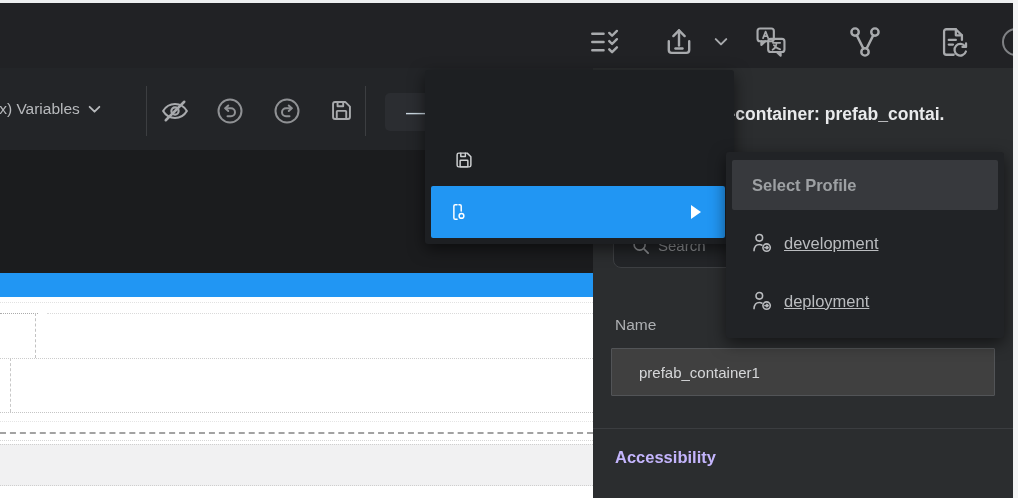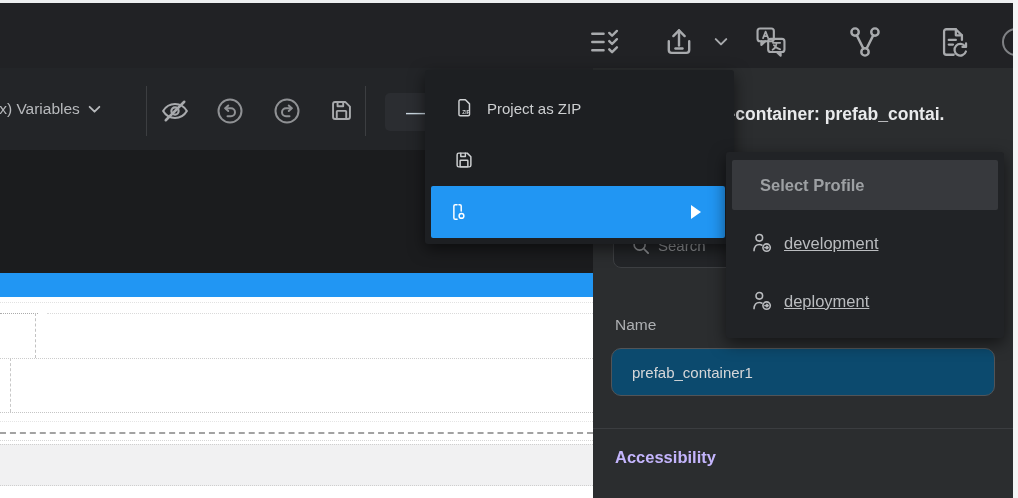--- a/index.html
+++ b/index.html
@@ -38,22 +38,22 @@
   .rpanel { position:absolute; left:593px; top:68px; width:420px; height:430px; background:#2b2d2f; overflow:hidden; }
   .rp-title { position:absolute; left:83px; top:36px; font-size:17.5px; font-weight:700;
     color:#e9eaec; white-space:nowrap; }
   .searchbox { position:absolute; left:20px; top:154px; width:380px; height:46px; background:#232528;
     border:1px solid #3e4043; border-radius:8px; }
   .searchbox svg { position:absolute; left:16px; top:12px; }
   .searchbox input { position:absolute; left:44px; top:0; width:320px; height:44px; background:transparent;
     border:none; outline:none; color:#c7c9cb; font-size:15px; font-family:inherit; }
   .searchbox input::placeholder { color:#8f9194; opacity:1; }
   .rp-label { position:absolute; left:22px; font-size:15.5px; color:#aeb0b3; }
-  .rp-input { position:absolute; left:18px; top:280px; width:384px; height:48px; background:#0c4a6e;
-    border:1px solid #525457; border-radius:10px; color:#d6d7d9; font-size:15px; padding:0 20px;
+  .rp-input { position:absolute; left:18px; top:280px; width:384px; height:48px; background:#404040;
+    border:1px solid #525457; border-radius:1px; color:#d6d7d9; font-size:15px; padding:0 27px;
     font-family:inherit; outline:none; }
   .rp-divider { position:absolute; left:0; top:360px; width:420px; height:1px; background:#3b3d40; }
   .rp-section { position:absolute; left:22px; top:380px; font-size:16.5px; font-weight:700; color:#c4b5fd; }
 
   
   .menu { position:absolute; left:425px; top:70px; width:309px; height:174px; background:#1d1f22;
     border-radius:3px; box-shadow:0 5px 16px rgba(0,0,0,.55); z-index:10; }
   .menu-item { position:absolute; left:0; width:309px; height:50px; display:flex; align-items:center;
     color:#cdcfd1; font-size:15px; cursor:pointer; }
   .menu-item .mi-icon { width:22px; height:22px; margin-left:28px; }
@@ -62,21 +62,21 @@
     color:#ffffff; font-weight:600; }
   .menu-item.hl .mi-icon { margin-left:16px; }
   .mi-arrow { position:absolute; right:24px; top:50%; margin-top:-7px; width:0; height:0;
     border-left:10px solid #ffffff; border-top:7px solid transparent; border-bottom:7px solid transparent; }
 
   
   .submenu { position:absolute; left:726px; top:152px; width:278px; height:186px; background:#212326;
     border-radius:3px; box-shadow:0 5px 16px rgba(0,0,0,.55); z-index:20; }
   .sm-header { position:absolute; left:6px; top:8px; width:266px; height:50px; background:#37393d;
     border-radius:2px; display:flex; align-items:center; }
-  .sm-header span { margin-left:28px; font-size:16.5px; font-weight:600; color:#9da0a3; }
+  .sm-header span { margin-left:20px; font-size:16.5px; font-weight:600; color:#9da0a3; }
   .sm-item { position:absolute; left:0; width:278px; height:58px; display:flex; align-items:center;
     color:#babcbf; font-size:16.5px; cursor:pointer; }
   .sm-item .sm-icon { width:24px; height:24px; margin-left:24px; }
   .sm-item .sm-label { margin-left:10px;text-decoration:underline; }
 
   
   .edge-top { position:absolute; left:0; top:0; width:1018px; height:3px; background:#edeff0; z-index:30; }
   .edge-right { position:absolute; left:1013px; top:0; width:5px; height:498px; background:#f3f4f5; z-index:30; }
 </style>
 </head>
@@ -203,29 +203,20 @@
       </svg>
       <input type="text" placeholder="Search" style="">
     </div>
     <div class="rp-label" style="top:248px">Name</div>
     <input class="rp-input" type="text" value="prefab_container1" style="">
     <div class="rp-divider"></div>
     <div class="rp-section">Accessibility</div>
   </div>
 
   <div class="menu">
-    <div class="menu-item" style="top:13px">
-      <span class="mi-icon">
-        <svg width="22" height="22" viewBox="0 0 24 24" fill="none" stroke="#cfd1d3" stroke-width="1.6" stroke-linecap="round" stroke-linejoin="round">
-          <path d="M6.5 4.5C6.5 3.7 7.2 3 8 3h5.5L18 7.5V19c0 .8-.7 1.5-1.5 1.5H8c-.8 0-1.5-.7-1.5-1.5z"></path>
-          <text x="10" y="18" font-size="5.5" font-weight="bold" fill="#cfd1d3" stroke="none" font-family="Liberation Sans, sans-serif">ZIP</text>
-        </svg>
-      </span>
-      <span class="mi-label">Project as ZIP</span>
-    </div>
     <div class="menu-item" style="top:65px">
       <span class="mi-icon">
         <svg width="22" height="22" viewBox="0 0 24 24" fill="none" stroke="#cfd1d3" stroke-width="1.6" stroke-linecap="round" stroke-linejoin="round">
           <path d="M4.5 6.3c0-1 .8-1.8 1.8-1.8h9.2l4 4v9.2c0 1-.8 1.8-1.8 1.8H6.3c-1 0-1.8-.8-1.8-1.8z"></path>
           <path d="M8.5 4.5v3.7h5V4.5"></path>
           <rect x="7.8" y="12.3" width="8.4" height="7.2" rx="0.6"></rect>
         </svg>
       </span>
     </div>
     <div class="menu-item hl" style="top:116px">

